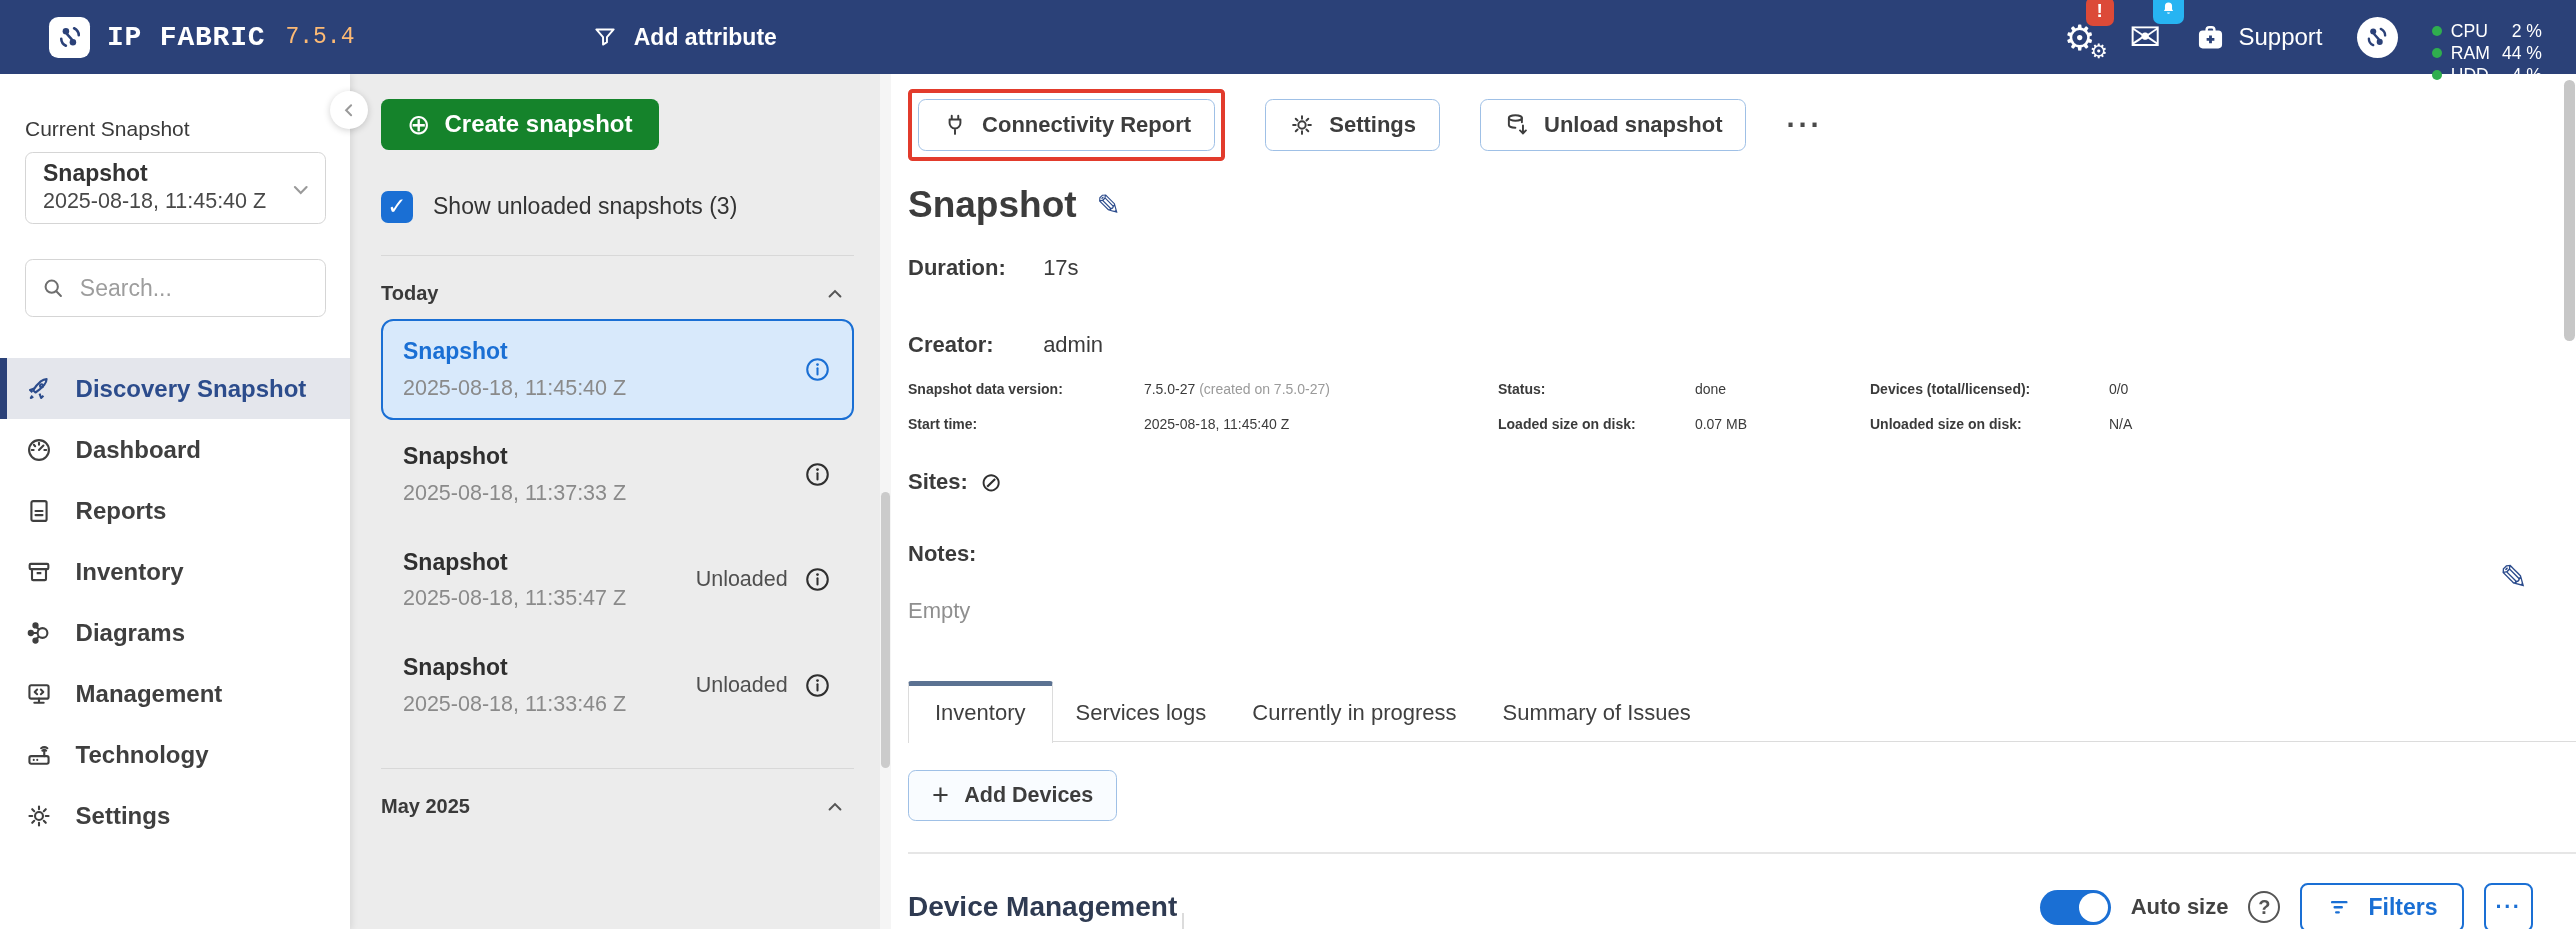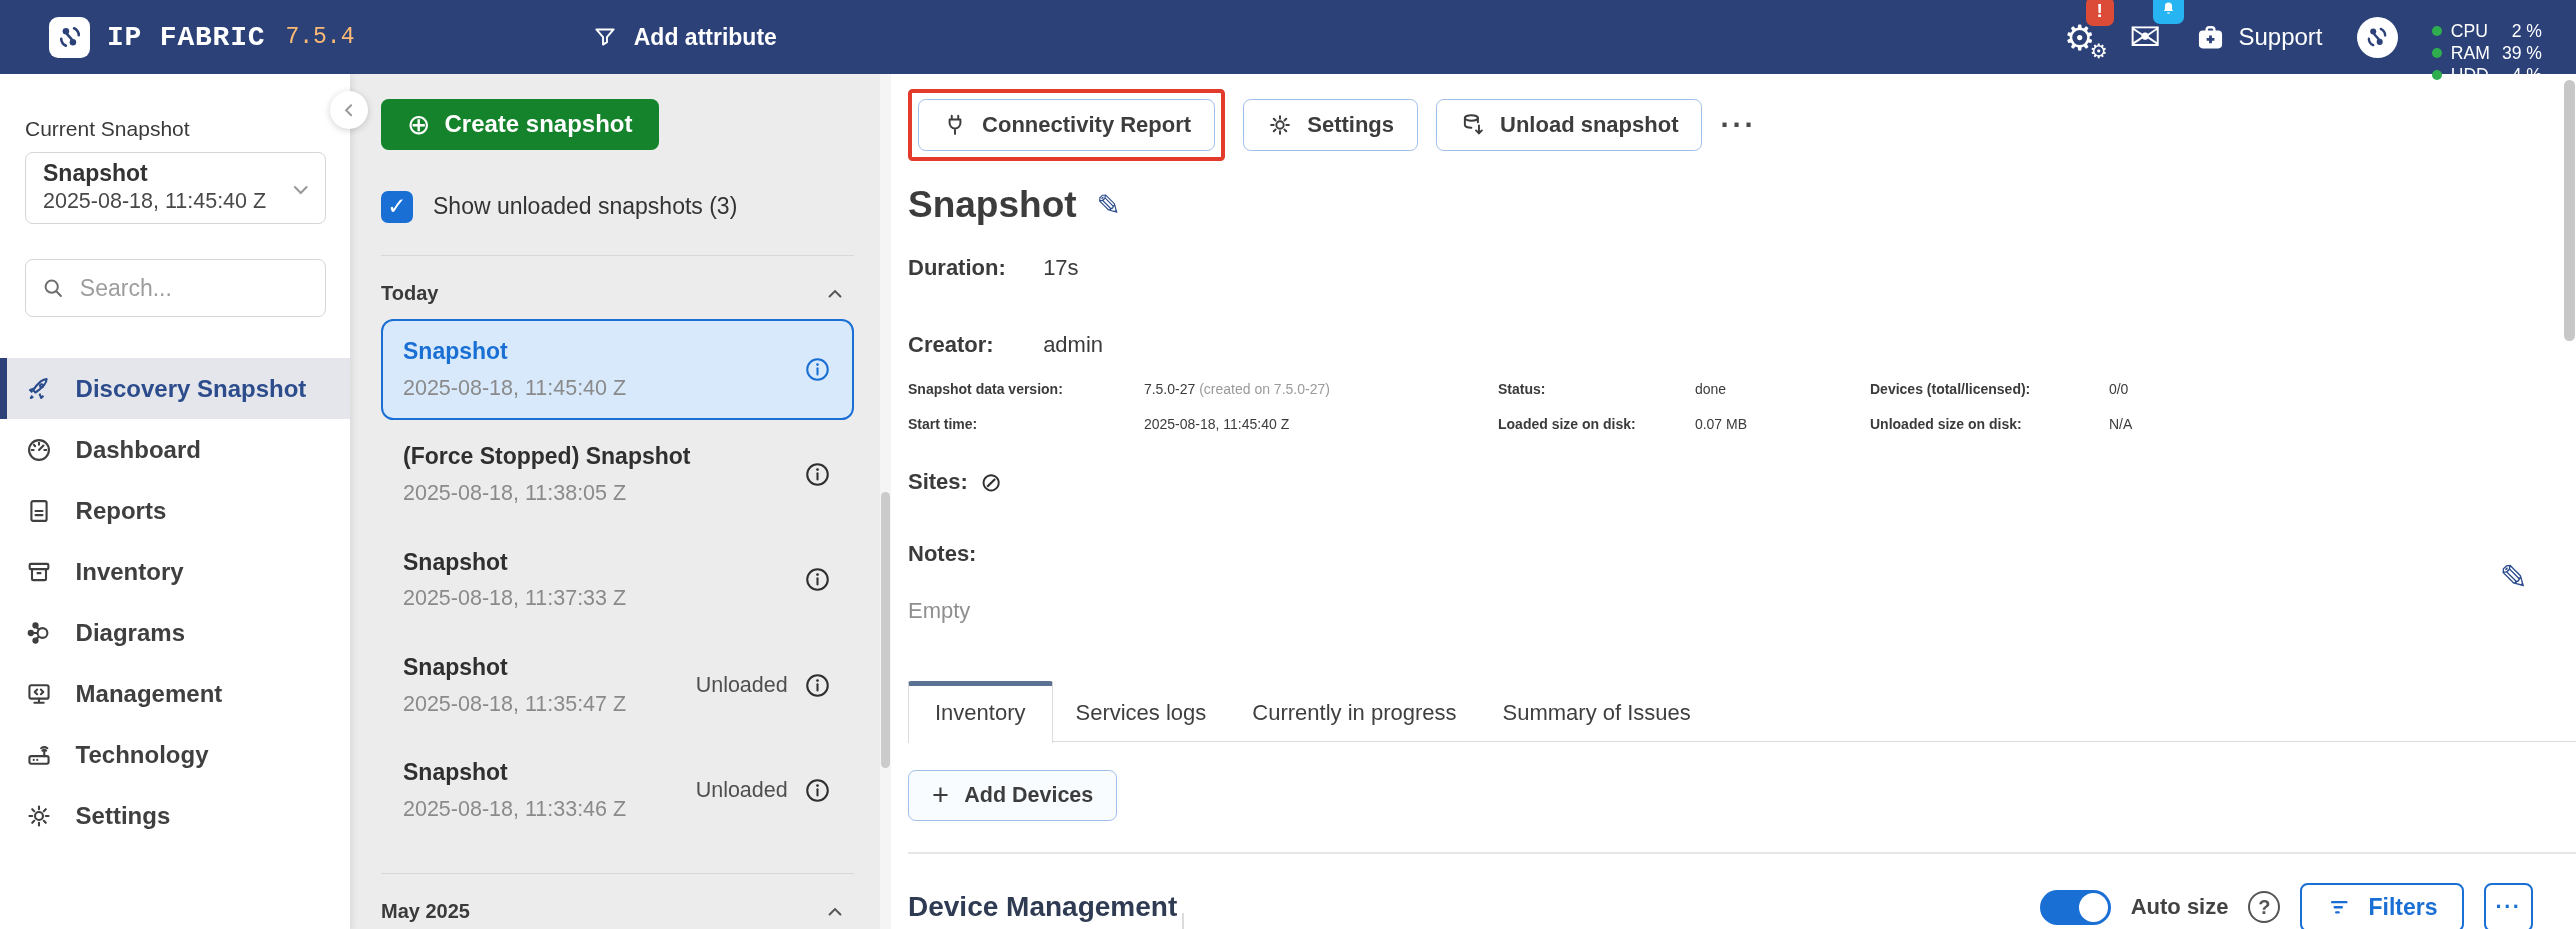--- a/index.html
+++ b/index.html
@@ -91,21 +91,21 @@
   .snap-item.selected .ti { color:#1a6fd4; }
   .item-right { display:flex; align-items:center; gap:15.3px; color:#2f2f2f; }
   .unloaded { font-size:21.5px; color:#4f4f4f; }
   .snap-item.selected .item-right { color:#1a6fd4; }
   .sp-track { position:absolute; right:0; top:0; bottom:0; width:10.7px; background:#f5f5f5; }
   .sp-thumb { position:absolute; right:0.8px; top:418px; width:9.2px; height:276px;
     background:#cbcbcb; border-radius:4.6px; cursor:pointer; }
 
   
   .content { flex:1; position:relative; background:#fff; padding:15.3px 0 0 17px; }
-  .toolbar { display:flex; align-items:center; gap:18px; }
+  .toolbar { display:flex; align-items:center; gap:40px; }
   .red-wrap { border:4.6px solid #e23b2c; border-radius:4.6px; padding:6.1px; }
   .btn { height:52px; border:1.5px solid #9fc0e6; border-radius:7.7px; background:#fff;
     font-size:22px; font-weight:600; color:#3d3d3d; display:flex; align-items:center;
     gap:14px; padding:0 23px; cursor:pointer; font-family:"Liberation Sans", sans-serif; }
   .more-dots { font-size:29px; font-weight:700; color:#4a4a4a; letter-spacing:2.3px; cursor:pointer; }
   .title-row { margin-top:23px; display:flex; align-items:center; gap:20px; }
   .page-title { font-size:37px; font-weight:600; color:#3c3c3c; }
   .pencil { color:#2b4b8c; font-size:29px; cursor:pointer; }
   .kv { font-size:22px; color:#3b3b3b; }
   .kv b { display:inline-block; }
@@ -208,21 +208,21 @@
         <circle cx="14.5" cy="16.5" r="2.8" fill="#2b4178"></circle>
         <path d="M9.5 9.5l4 4.5M15.5 4.5c2.4 1.2 4 3.6 4 6M8.5 19.5c-2.4-1.2-4-3.6-4-6" stroke="#2b4178" stroke-width="2.2" stroke-linecap="round"></path>
       </svg>
     </div>
     <div class="stats">
       <span class="dot"></span>
       <span>CPU</span>
       <span class="stat-val">2 %</span>
       <span class="dot"></span>
       <span>RAM</span>
-      <span class="stat-val">39 %</span>
+      <span class="stat-val">44 %</span>
       <span class="dot"></span>
       <span>HDD</span>
       <span class="stat-val">4 %</span>
     </div>
   </div>
 </header>
 
 <div class="app">
 
   <aside class="sidebar">
@@ -364,53 +364,37 @@
             <svg width="29" height="29" viewBox="0 0 24 24" fill="none" stroke="currentColor" stroke-width="1.7" stroke-linecap="round">
               <circle cx="12" cy="12" r="8.5"></circle>
                 <path d="M12 11v5.2"></path>
                 <circle cx="12" cy="7.9" r="1.1" fill="currentColor" stroke="none"></circle>
             </svg>
           </span>
         </div>
       </div>
       <div class="snap-item">
         <div>
-          <div class="ti">(Force Stopped) Snapshot</div>
-          <div class="da">2025-08-18, 11:38:05 Z</div>
+          <div class="ti">Snapshot</div>
+          <div class="da">2025-08-18, 11:37:33 Z</div>
         </div>
         <div class="item-right">
           <span class="unloaded"></span>
           <span>
             <svg width="29" height="29" viewBox="0 0 24 24" fill="none" stroke="currentColor" stroke-width="1.7" stroke-linecap="round">
               <circle cx="12" cy="12" r="8.5"></circle>
                 <path d="M12 11v5.2"></path>
                 <circle cx="12" cy="7.9" r="1.1" fill="currentColor" stroke="none"></circle>
             </svg>
           </span>
         </div>
       </div>
       <div class="snap-item">
         <div>
           <div class="ti">Snapshot</div>
-          <div class="da">2025-08-18, 11:37:33 Z</div>
-        </div>
-        <div class="item-right">
-          <span class="unloaded"></span>
-          <span>
-            <svg width="29" height="29" viewBox="0 0 24 24" fill="none" stroke="currentColor" stroke-width="1.7" stroke-linecap="round">
-              <circle cx="12" cy="12" r="8.5"></circle>
-                <path d="M12 11v5.2"></path>
-                <circle cx="12" cy="7.9" r="1.1" fill="currentColor" stroke="none"></circle>
-            </svg>
-          </span>
-        </div>
-      </div>
-      <div class="snap-item">
-        <div>
-          <div class="ti">Snapshot</div>
           <div class="da">2025-08-18, 11:35:47 Z</div>
         </div>
         <div class="item-right">
           <span class="unloaded">Unloaded</span>
           <span>
             <svg width="29" height="29" viewBox="0 0 24 24" fill="none" stroke="currentColor" stroke-width="1.7" stroke-linecap="round">
               <circle cx="12" cy="12" r="8.5"></circle>
                 <path d="M12 11v5.2"></path>
                 <circle cx="12" cy="7.9" r="1.1" fill="currentColor" stroke="none"></circle>
             </svg>

